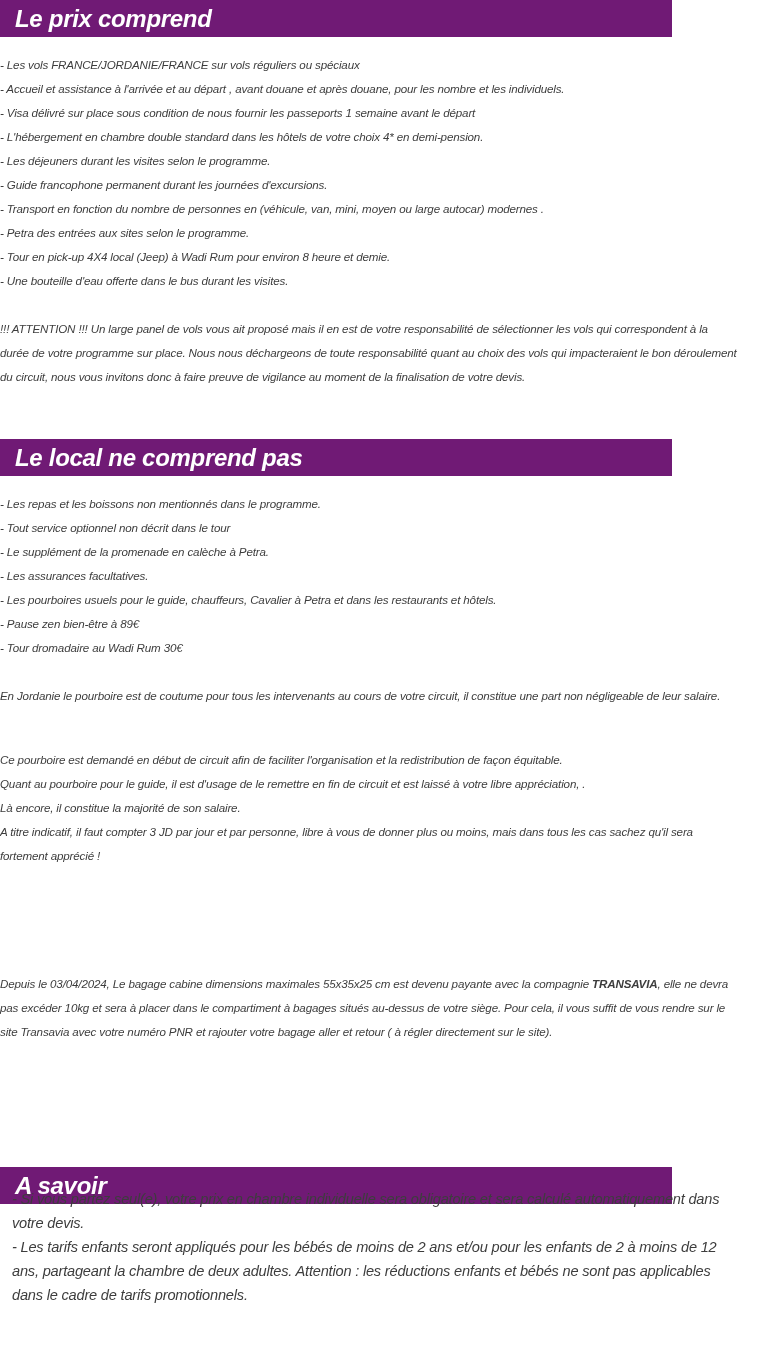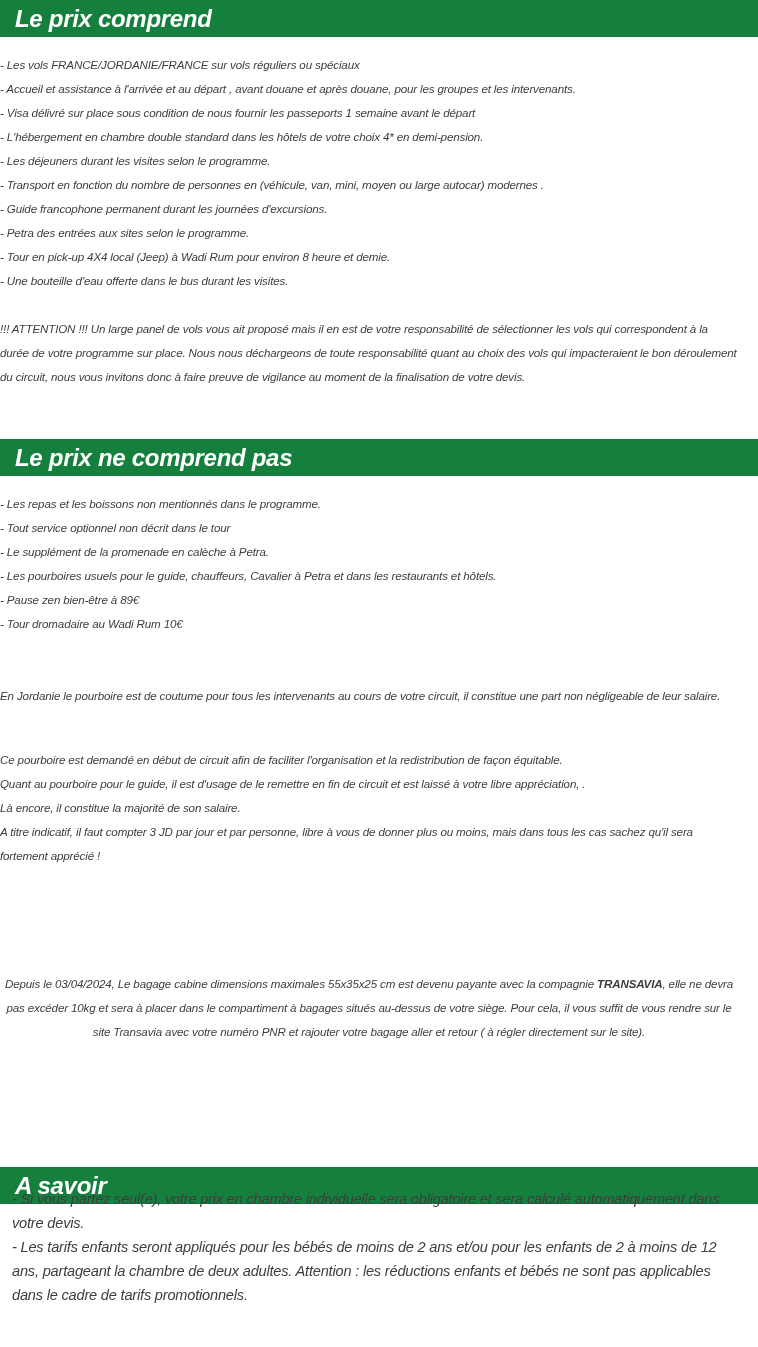--- a/index.html
+++ b/index.html
@@ -1,71 +1,72 @@
 <!DOCTYPE html>
 <html><head>
   <meta charset="utf-8">
   <style>
     html, body { margin: 0; padding: 0; background: #ffffff; }
     body { width: 758px; height: 1347px; position: relative; overflow: hidden;
            font-family: "Liberation Sans", "DejaVu Sans", sans-serif; color: #3d3d3d; }
-    .band { position: absolute; left: 0; width: 758px; height: 37px; background: #15803d; }
+    .band { position: absolute; left: 0; width: 672px; height: 37px; background: #701a75; }
     .band h2 { margin: 0; padding: 0 0 0 15px; line-height: 37px; font-size: 24px;
                font-style: italic; font-weight: bold; color: #ffffff; letter-spacing: -0.3px; }
     .block { position: absolute; left: 0; width: 738px; }
     .small { font-size: 11.6px; font-style: italic; line-height: 24px; letter-spacing: -0.15px; }
     .small p { margin: 0; }
     .bold { font-weight: normal; }
     .large { font-size: 14.6px; font-style: italic; line-height: 24px; letter-spacing: -0.2px; }
     .large p { margin: 0; padding-left: 12px; }
     strong { font-weight: bold; font-style: italic; }
   </style>
 </head>
 <body>
 
 <div class="band" style="top:0;">
   <h2>Le prix comprend</h2>
 </div>
 <div class="block small" style="top:53px;">
   <p>- Les vols FRANCE/JORDANIE/FRANCE sur vols réguliers ou spéciaux</p>
-  <p>- Accueil et assistance à l'arrivée et au départ , avant douane et après douane,  pour les groupes et les intervenants.</p>
+  <p>- Accueil et assistance à l'arrivée et au départ , avant douane et après douane,  pour les nombre et les individuels.</p>
   <p>- Visa délivré sur place sous condition de nous fournir les passeports 1 semaine avant le départ</p>
   <p>- L'hébergement en chambre double standard  dans les hôtels de votre choix 4* en demi-pension.</p>
   <p>- Les déjeuners durant les visites selon le programme.</p>
+  <p>- Guide francophone permanent  durant les journées d'excursions.</p>
   <p>- Transport  en fonction du  nombre de personnes en (véhicule, van, mini, moyen ou large autocar) modernes .</p>
-  <p>- Guide francophone permanent  durant les journées d'excursions.</p>
   <p>- Petra des entrées aux sites selon le programme.</p>
   <p>- Tour en pick-up 4X4 local  (Jeep) à Wadi Rum pour environ 8 heure et demie.</p>
   <p>- Une bouteille d'eau offerte dans le bus durant les visites.</p>
 </div>
 <div class="block small bold" style="top:317px;">
   <p>!!! ATTENTION !!! Un large panel de vols vous ait proposé mais il en est de votre responsabilité de sélectionner les vols qui correspondent à la durée de votre programme sur place. Nous nous déchargeons de toute responsabilité quant au choix des vols qui impacteraient le bon déroulement du circuit, nous vous invitons donc à faire preuve de vigilance au moment de la finalisation de votre devis.</p>
 </div>
 
 <div class="band" style="top:439px;">
-  <h2>Le prix ne comprend pas</h2>
+  <h2>Le local ne comprend pas</h2>
 </div>
 <div class="block small" style="top:492px;">
   <p>- Les repas et les boissons non mentionnés dans le programme.</p>
   <p>- Tout service optionnel non décrit dans le tour</p>
   <p>- Le supplément de la promenade en calèche à Petra.</p>
+  <p>- Les assurances facultatives.</p>
   <p>- Les pourboires usuels pour le guide, chauffeurs, Cavalier à Petra et dans les restaurants et hôtels.</p>
   <p>- Pause zen bien-être à 89€</p>
-  <p>- Tour dromadaire au Wadi Rum 10€</p>
+  <p>- Tour dromadaire au Wadi Rum 30€</p>
 </div>
 <div class="block small" style="top:684px;">
   <p>En Jordanie le pourboire est de coutume pour tous les intervenants au cours de votre circuit, il constitue une part non négligeable de leur salaire.</p>
 </div>
 <div class="block small" style="top:748px;">
   <p>Ce pourboire est demandé en début de circuit afin de faciliter l'organisation et la redistribution de façon équitable.</p>
   <p>Quant au pourboire pour le guide, il est d'usage de le remettre en fin de circuit et est laissé à votre libre appréciation, .</p>
   <p>Là encore, il constitue la majorité de son salaire.</p>
   <p>A titre indicatif, il faut compter 3 JD par jour et par personne, libre à vous de donner plus ou moins, mais dans tous les cas sachez qu'il sera fortement apprécié !</p>
 </div>
-<div class="block small" style="top:972px;text-align:center;">
+<div class="block small" style="top:972px;">
   <p><span>Depuis le 03/04/2024, Le bagage cabine dimensions maximales 55x35x25 cm est devenu payante avec la compagnie </span><strong>TRANSAVIA</strong><span>, elle ne devra pas excéder 10kg et sera à placer dans le compartiment à bagages situés au-dessus de votre siège. Pour cela, il vous suffit de vous rendre sur le site Transavia avec votre numéro PNR et rajouter votre bagage aller et retour ( à régler directement sur le site).</span></p>
 </div>
 
 <div class="band" style="top:1134px;margin-top:33px;">
   <h2>A savoir</h2>
 </div>
 <div class="block large" style="top:1187px;">
   <p>- Si vous partez seul(e), votre prix en chambre individuelle sera obligatoire et sera calculé automatiquement dans votre devis.</p>
   <p>- Les tarifs enfants seront appliqués pour les bébés de moins de 2 ans et/ou pour les enfants de 2 à moins de 12 ans, partageant la chambre de deux adultes. Attention : les réductions enfants et bébés ne sont pas applicables dans le cadre de tarifs promotionnels.</p>
 </div>

